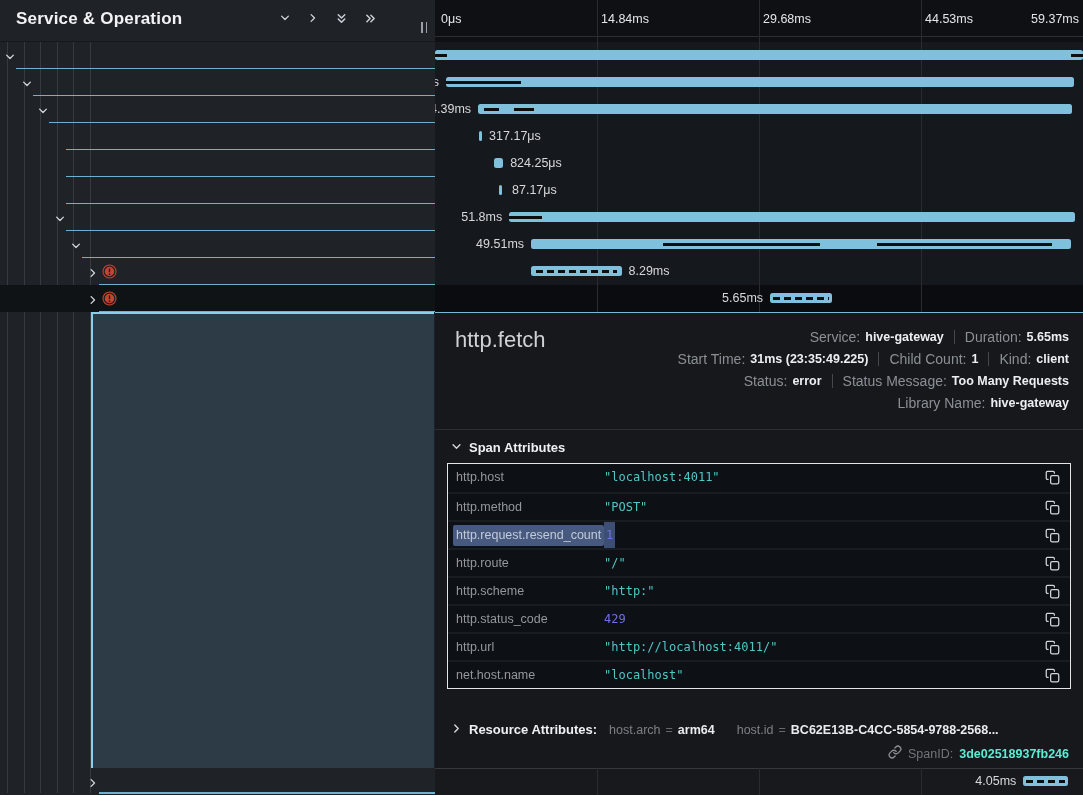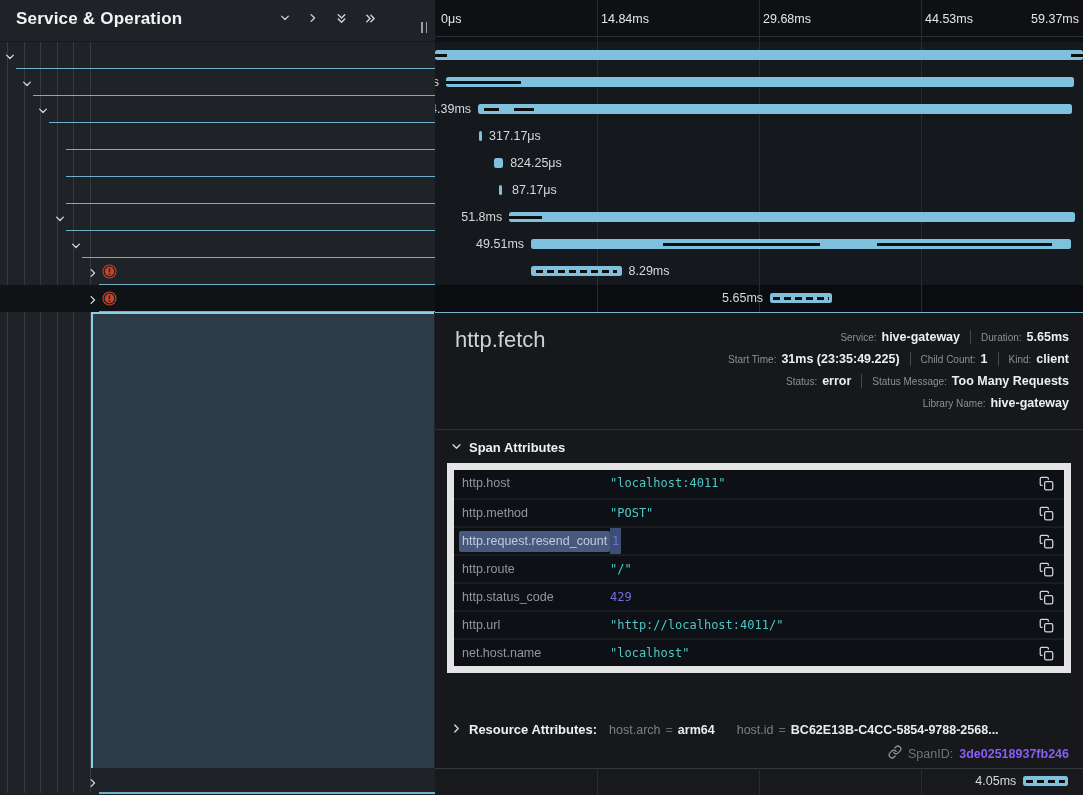--- a/index.html
+++ b/index.html
@@ -40,47 +40,47 @@
   .bar .dashline { position:absolute; left:5%; right:5%; top:3.5px; height:3px;
        background:repeating-linear-gradient(90deg,#0c0e10 0 7px, transparent 7px 11px); }
   .tlabel { position:absolute; top:0; line-height:27px; font-size:12.5px; color:#d6d8da; white-space:nowrap; }
 
   
   .detail { position:absolute; left:0; top:312px; width:648px; height:456px; background:#16181c;
             border-top:1px solid #79b9d5; z-index:5; }
   .d-title { position:absolute; left:20px; top:14px; font-size:22px; color:#cfd1d3; }
   .d-meta { position:absolute; right:14px; top:13px; text-align:right; }
   .d-meta .mline { display:flex; justify-content:flex-end; align-items:center; height:22px; }
-  .mlabel { font-size:10px; color:#8b9096; margin-right:5px; }
+  .mlabel { font-size:14px; color:#8b9096; margin-right:5px; }
   .mvalue { font-size:12.5px; color:#eceff1; font-weight:700; }
   .mdiv { width:1px; height:14px; background:#43474e; margin:0 10px; }
   .d-hr { position:absolute; left:0; top:116px; width:648px; height:1px; background:#2b2f35; }
   .sec-head { position:absolute; left:16px; top:125px; display:flex; align-items:center; gap:7px; cursor:pointer; }
   .sec-head .chev { color:#d6d9dc; }
   .sec-title { font-size:13px; font-weight:700; color:#eef0f2; }
-  .attr-table { position:absolute; left:12px; top:150px; width:624px; border:7px solid #e5e5e5; background:#191d21; }
+  .attr-table { position:absolute; left:12px; top:150px; width:624px; border:1px solid #e5e5e5; background:#191d21; }
   .attr-row { position:relative; height:28px; background:#0d1014; }
   .attr-row + .attr-row { border-top:2px solid #191d21; }
   .attr-key { position:absolute; left:8px; top:0; line-height:27px; font-size:12.5px; color:#94989e; }
   .attr-key.hl { background:#47597e; color:#c3cbd9; padding:0 3px; left:5px; border-radius:2px; top:3px; line-height:21px; height:21px; }
   .attr-val { position:absolute; left:156px; top:0; line-height:27px; font-family:"DejaVu Sans Mono", monospace; font-size:12px; }
   .attr-val.string { color:#4fc7c7; }
   .attr-val.number { color:#7170e2; }
   .attr-val.vhl { background:#3c4e73; padding:0 2px; }
   .copy-btn { position:absolute; right:10px; top:6px; color:#d3d6da; cursor:pointer; }
   .resource { position:absolute; left:16px; top:402px; right:14px; height:28px; display:flex; align-items:center; white-space:nowrap; overflow:hidden; }
   .resource .chev { color:#d6d9dc; margin-right:7px; }
   .res-title { font-size:13px; font-weight:700; color:#eef0f2; margin-right:12px; cursor:pointer; }
   .res-key { font-size:12.5px; color:#7c8187; }
   .res-eq { font-size:12.5px; color:#64696f; margin:0 5px; }
   .res-val { font-size:12.5px; font-weight:700; color:#e9ebed; }
   .res-div { width:1px; height:15px; background:#3a3e44; margin:0 11px; }
   .spanid-row { position:absolute; right:14px; top:432px; display:flex; align-items:center; gap:6px; }
   .spanid-label { font-size:12.5px; color:#70757b; }
-  .spanid-val { font-size:12.5px; font-weight:700; color:#8b5cf6; }
+  .spanid-val { font-size:12.5px; font-weight:700; color:#5eead4; }
   .link-ic { color:#8d9298; cursor:pointer; }
 </style>
 </head>
 <body>
 
 <div class="app">
 
   <div class="right">
     <div class="ruler-bg"></div>
     <div class="ruler-line"></div>
@@ -225,20 +225,28 @@
             <span class="attr-key hl">http.request.resend_count</span>
             <span class="attr-val number vhl">1</span>
             <span class="copy-btn"><svg width="15" height="15" viewBox="0 0 24 24" fill="none" stroke="currentColor" stroke-width="2" stroke-linecap="round" stroke-linejoin="round">
                 <rect x="9" y="9" width="13" height="13" rx="2.5"></rect>
                 <path d="M5 15H4a2 2 0 0 1-2-2V4a2 2 0 0 1 2-2h9a2 2 0 0 1 2 2v1"></path>
               </svg></span>
           </div>
           <div class="attr-row">
             <span class="attr-key">http.route</span>
             <span class="attr-val string">"/"</span>
+            <span class="copy-btn"><svg width="15" height="15" viewBox="0 0 24 24" fill="none" stroke="currentColor" stroke-width="2" stroke-linecap="round" stroke-linejoin="round">
+                <rect x="9" y="9" width="13" height="13" rx="2.5"></rect>
+                <path d="M5 15H4a2 2 0 0 1-2-2V4a2 2 0 0 1 2-2h9a2 2 0 0 1 2 2v1"></path>
+              </svg></span>
+          </div>
+          <div class="attr-row">
+            <span class="attr-key">http.scheme</span>
+            <span class="attr-val string">"http:"</span>
             <span class="copy-btn"><svg width="15" height="15" viewBox="0 0 24 24" fill="none" stroke="currentColor" stroke-width="2" stroke-linecap="round" stroke-linejoin="round">
                 <rect x="9" y="9" width="13" height="13" rx="2.5"></rect>
                 <path d="M5 15H4a2 2 0 0 1-2-2V4a2 2 0 0 1 2-2h9a2 2 0 0 1 2 2v1"></path>
               </svg></span>
           </div>
           <div class="attr-row">
             <span class="attr-key">http.status_code</span>
             <span class="attr-val number">429</span>
             <span class="copy-btn"><svg width="15" height="15" viewBox="0 0 24 24" fill="none" stroke="currentColor" stroke-width="2" stroke-linecap="round" stroke-linejoin="round">
                 <rect x="9" y="9" width="13" height="13" rx="2.5"></rect>

